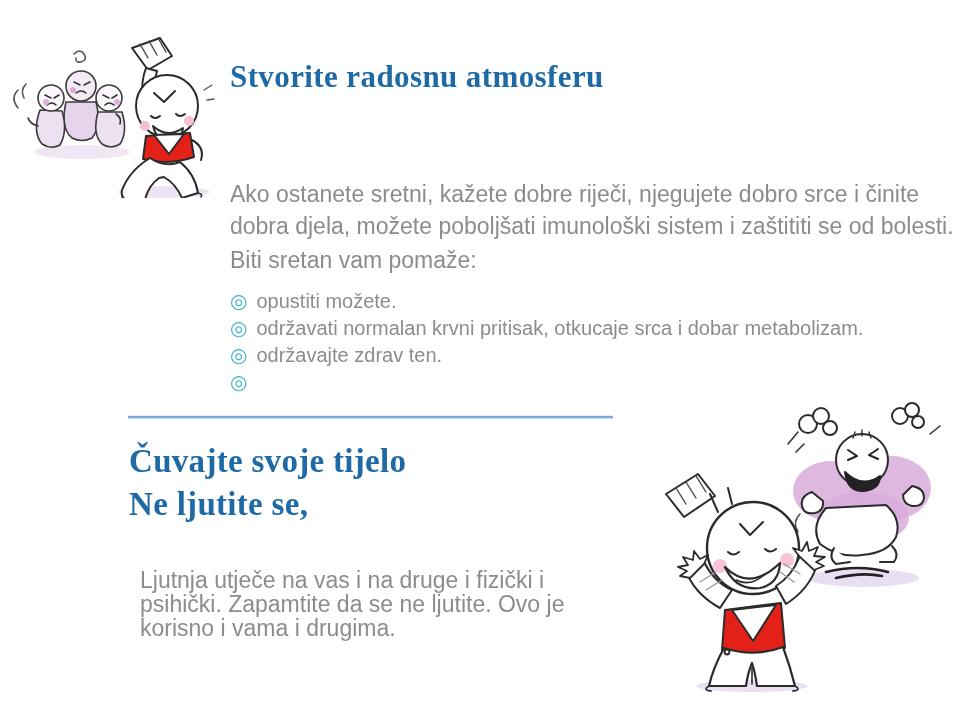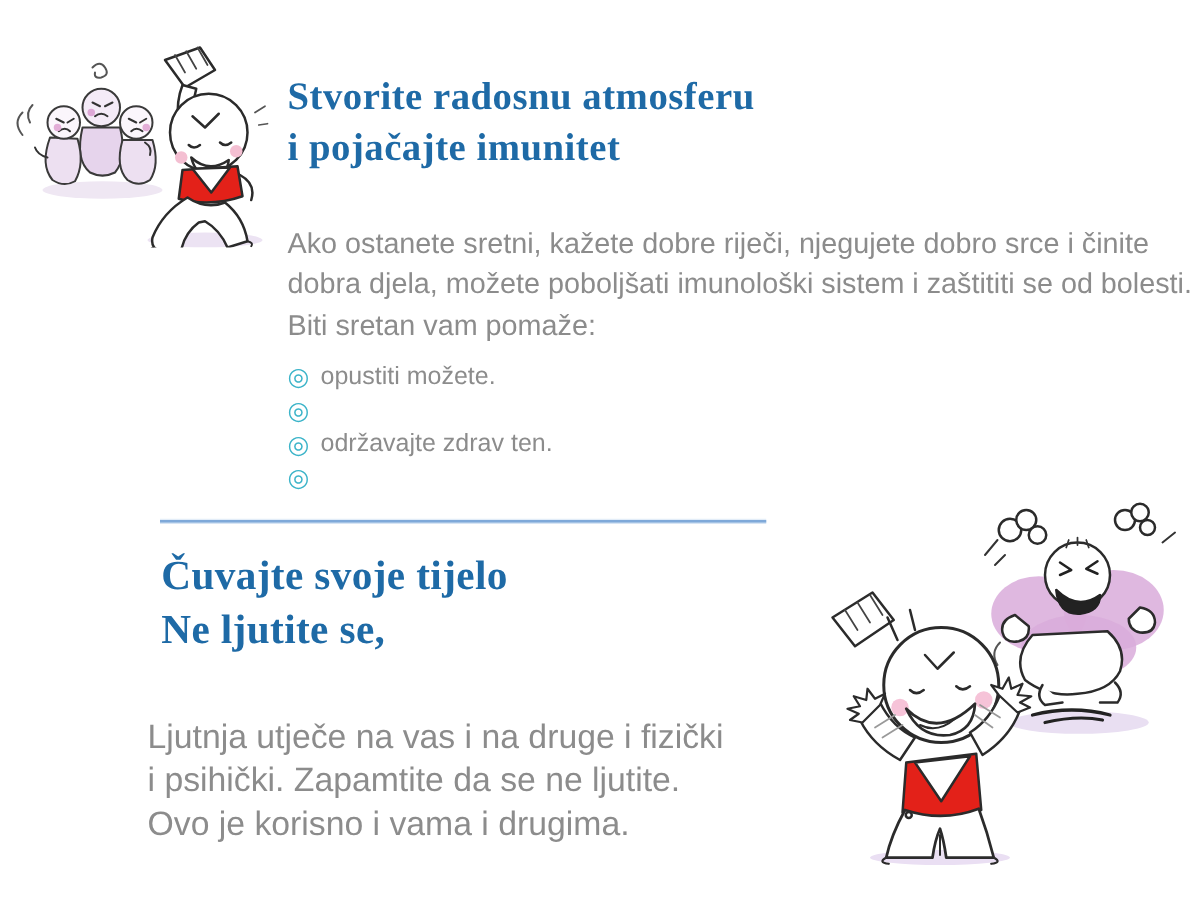--- a/index.html
+++ b/index.html
@@ -12,21 +12,21 @@
   .title-line{display:block;}
   .body-text{color:#8C8C8C;}
   .p1{left:230px;top:155px;width:740px;font-size:23px;line-height:32px;}
   .intro{left:230px;top:246px;font-size:23px;line-height:28px;}
   .benefits{left:230px;top:288px;width:716px;list-style:none;margin:0;padding:0;}
   .benefits li{display:flex;align-items:flex-start;gap:9px;font-size:20px;line-height:27px;color:#8C8C8C;}
   .bullseye{flex:0 0 auto;color:#3CB4C9;font-family:"DejaVu Sans",sans-serif;
             font-size:20px;line-height:27px;}
   .divider{left:128px;top:416px;width:485px;height:2px;background:#7FA9D9;
            box-shadow:0 1px 0 #CBDDF1, 0 -1px 0 #E3EDF8;}
-  .p2{left:118px;top:545px;width:470px;font-size:27px;line-height:35px;}
+  .p2{left:140px;top:545px;width:470px;font-size:23px;line-height:24px;}
   .illu-tl{left:4px;top:30px;}
   .illu-br{left:648px;top:396px;}
   svg *{vector-effect:non-scaling-stroke;}
 </style>
 </head>
 <body>
 
 <div class="slide">
 
   <svg class="abs illu-tl" width="218" height="168" viewBox="0 0 218 168">
@@ -82,34 +82,34 @@
 
       <path d="M188,110 q13,7 9,20" fill="none"></path>
 
       <path d="M146,128 Q126,140 118,160 Q116,170 127,171 L141,170 Q144,156 155,148 L160,147 Q172,154 178,168 L194,163 Q191,144 176,132 Q161,138 146,128 Z" fill="#fff"></path>
       <path d="M118,168 q-4,3 2,4 M194,163 q5,1 3,4" fill="none" stroke-width="1.5"></path>
     </g>
   </svg>
 
   <h1 class="abs h1">
     <span class="title-line">Stvorite radosnu atmosferu</span>
-    <span class="title-line">i pojačajte imunitet</span>
   </h1>
 
   <p class="abs body-text p1">Ako ostanete sretni, kažete dobre riječi, njegujete dobro srce i činite dobra djela, možete poboljšati imunološki sistem i zaštititi se od bolesti.</p>
 
   <div class="abs body-text intro">Biti sretan vam pomaže:</div>
 
   <ul class="abs benefits">
     <li>
       <span class="bullseye">◎</span>
       <span>opustiti možete.</span>
     </li>
     <li>
       <span class="bullseye">◎</span>
+      <span>održavati normalan krvni pritisak, otkucaje srca i dobar metabolizam.</span>
     </li>
     <li>
       <span class="bullseye">◎</span>
       <span>održavajte zdrav ten.</span>
     </li>
     <li>
       <span class="bullseye">◎</span>
     </li>
   </ul>
 

